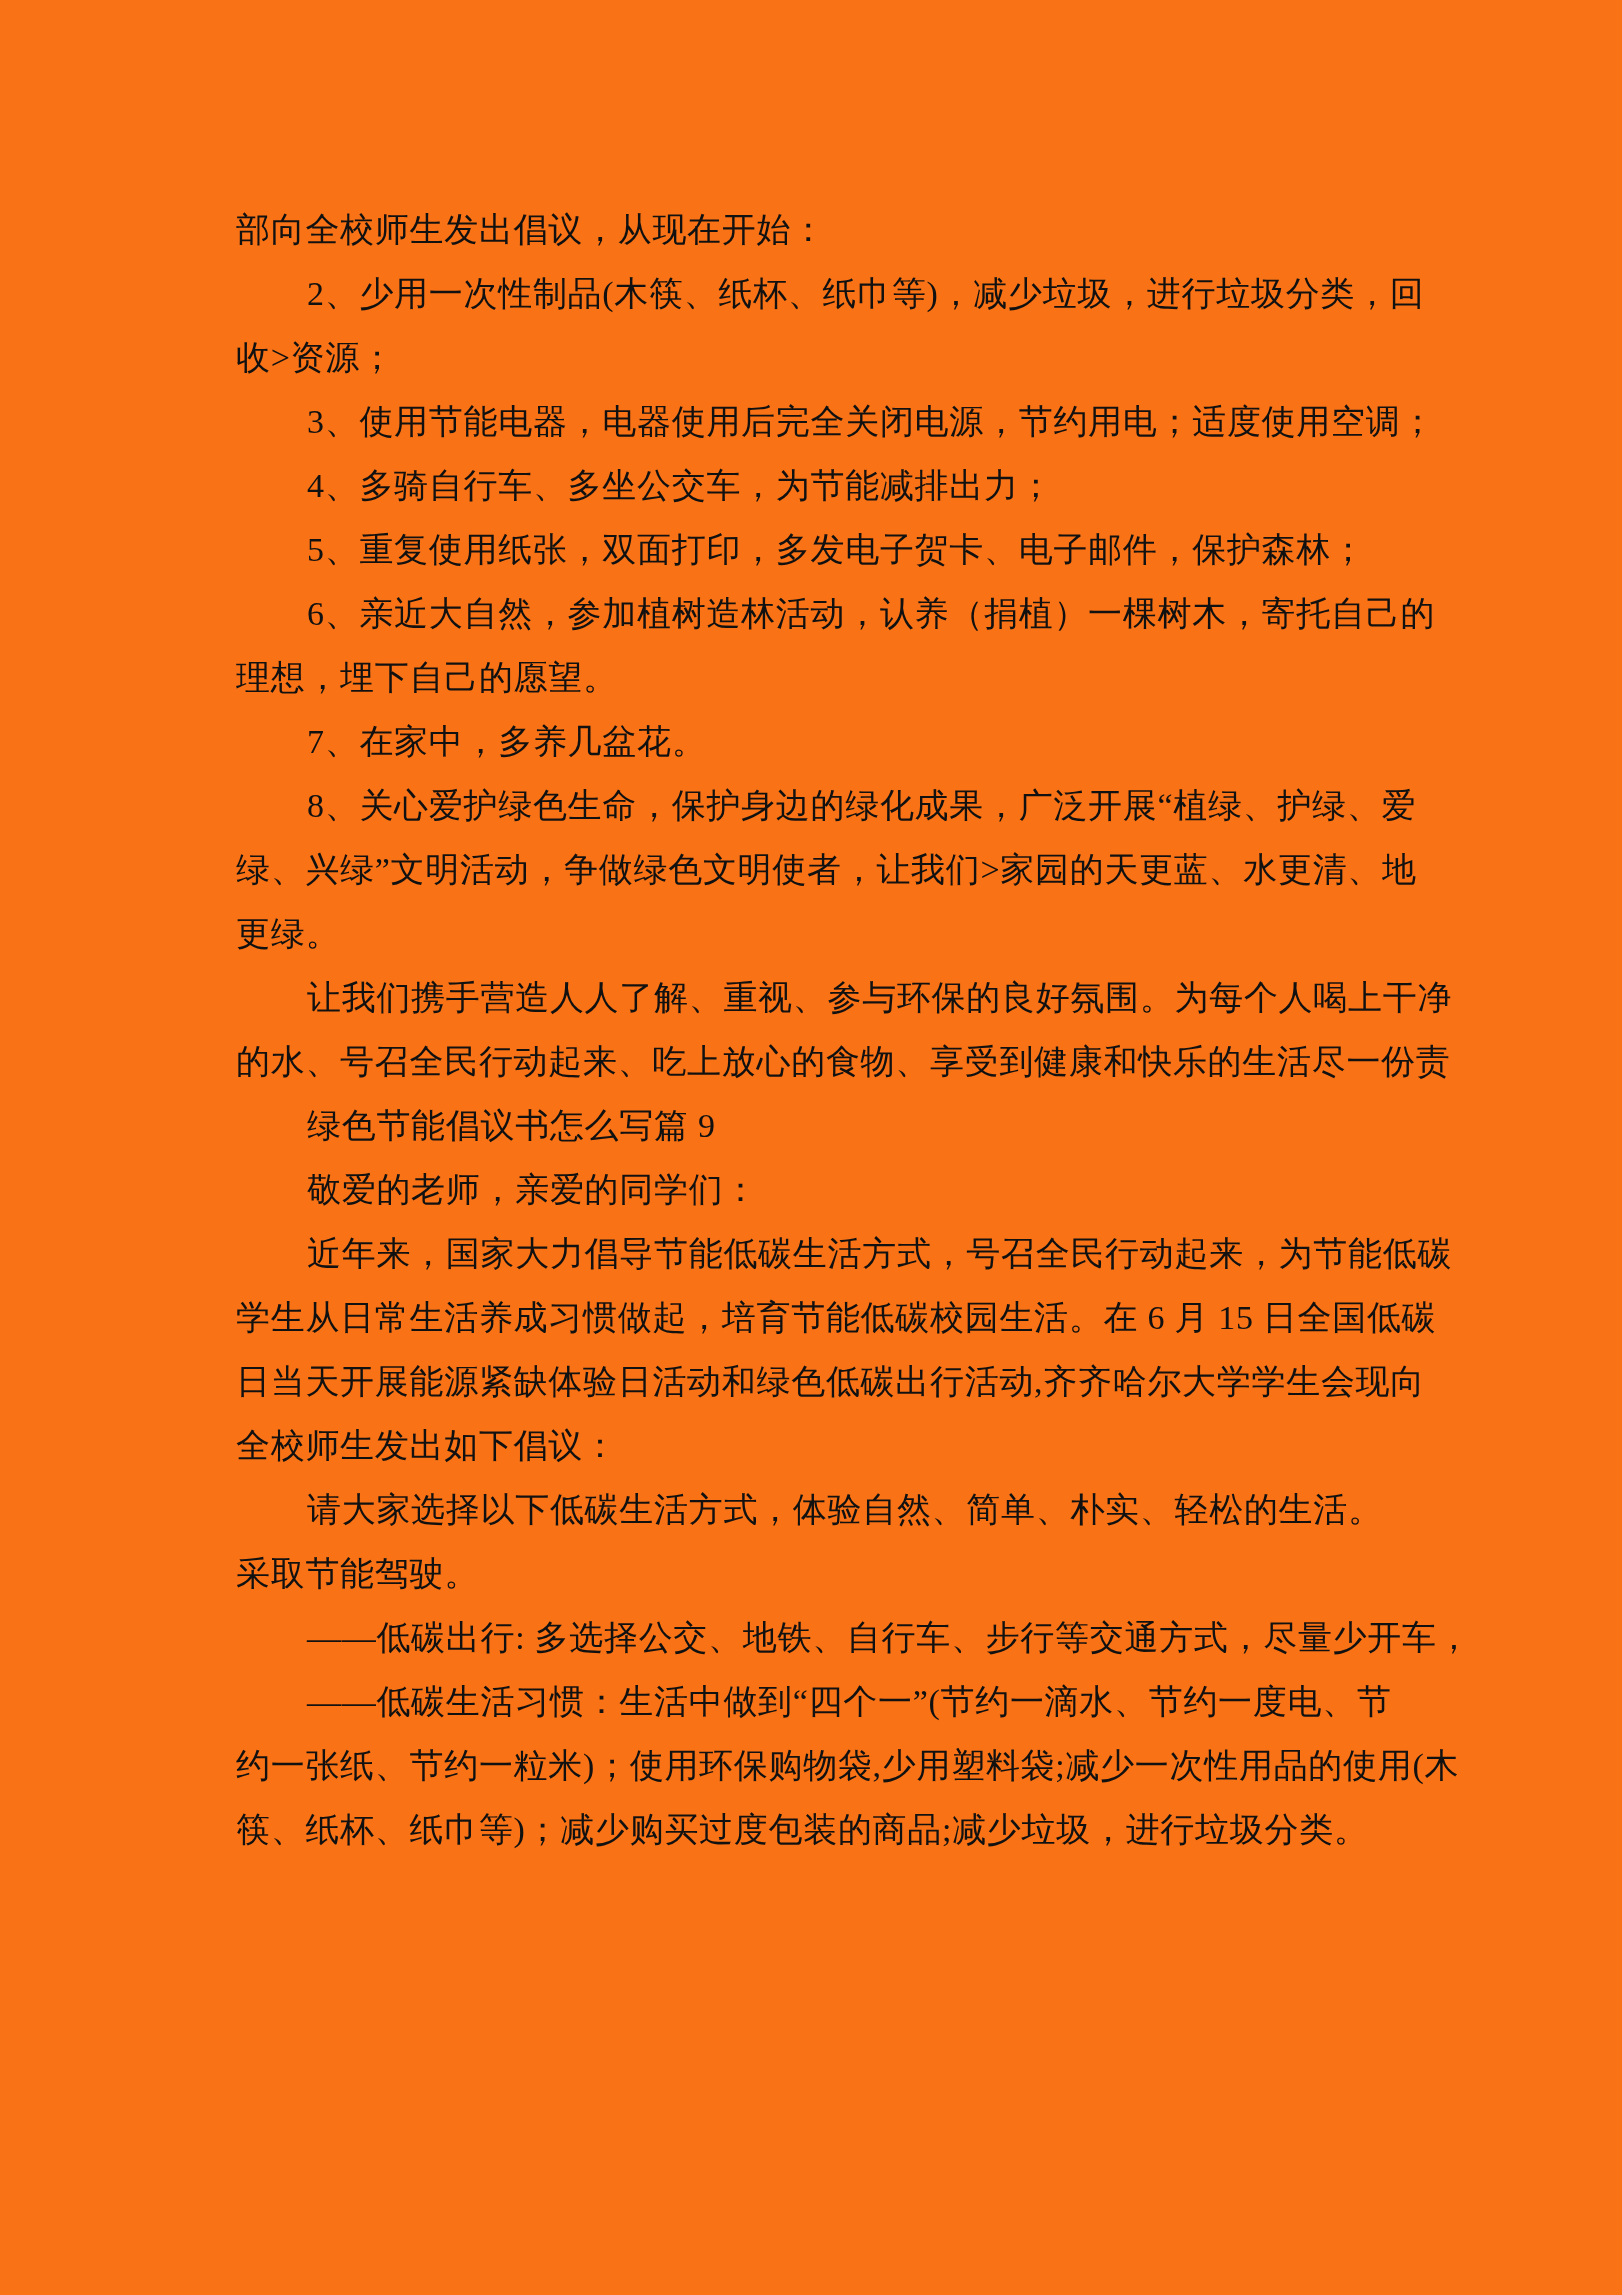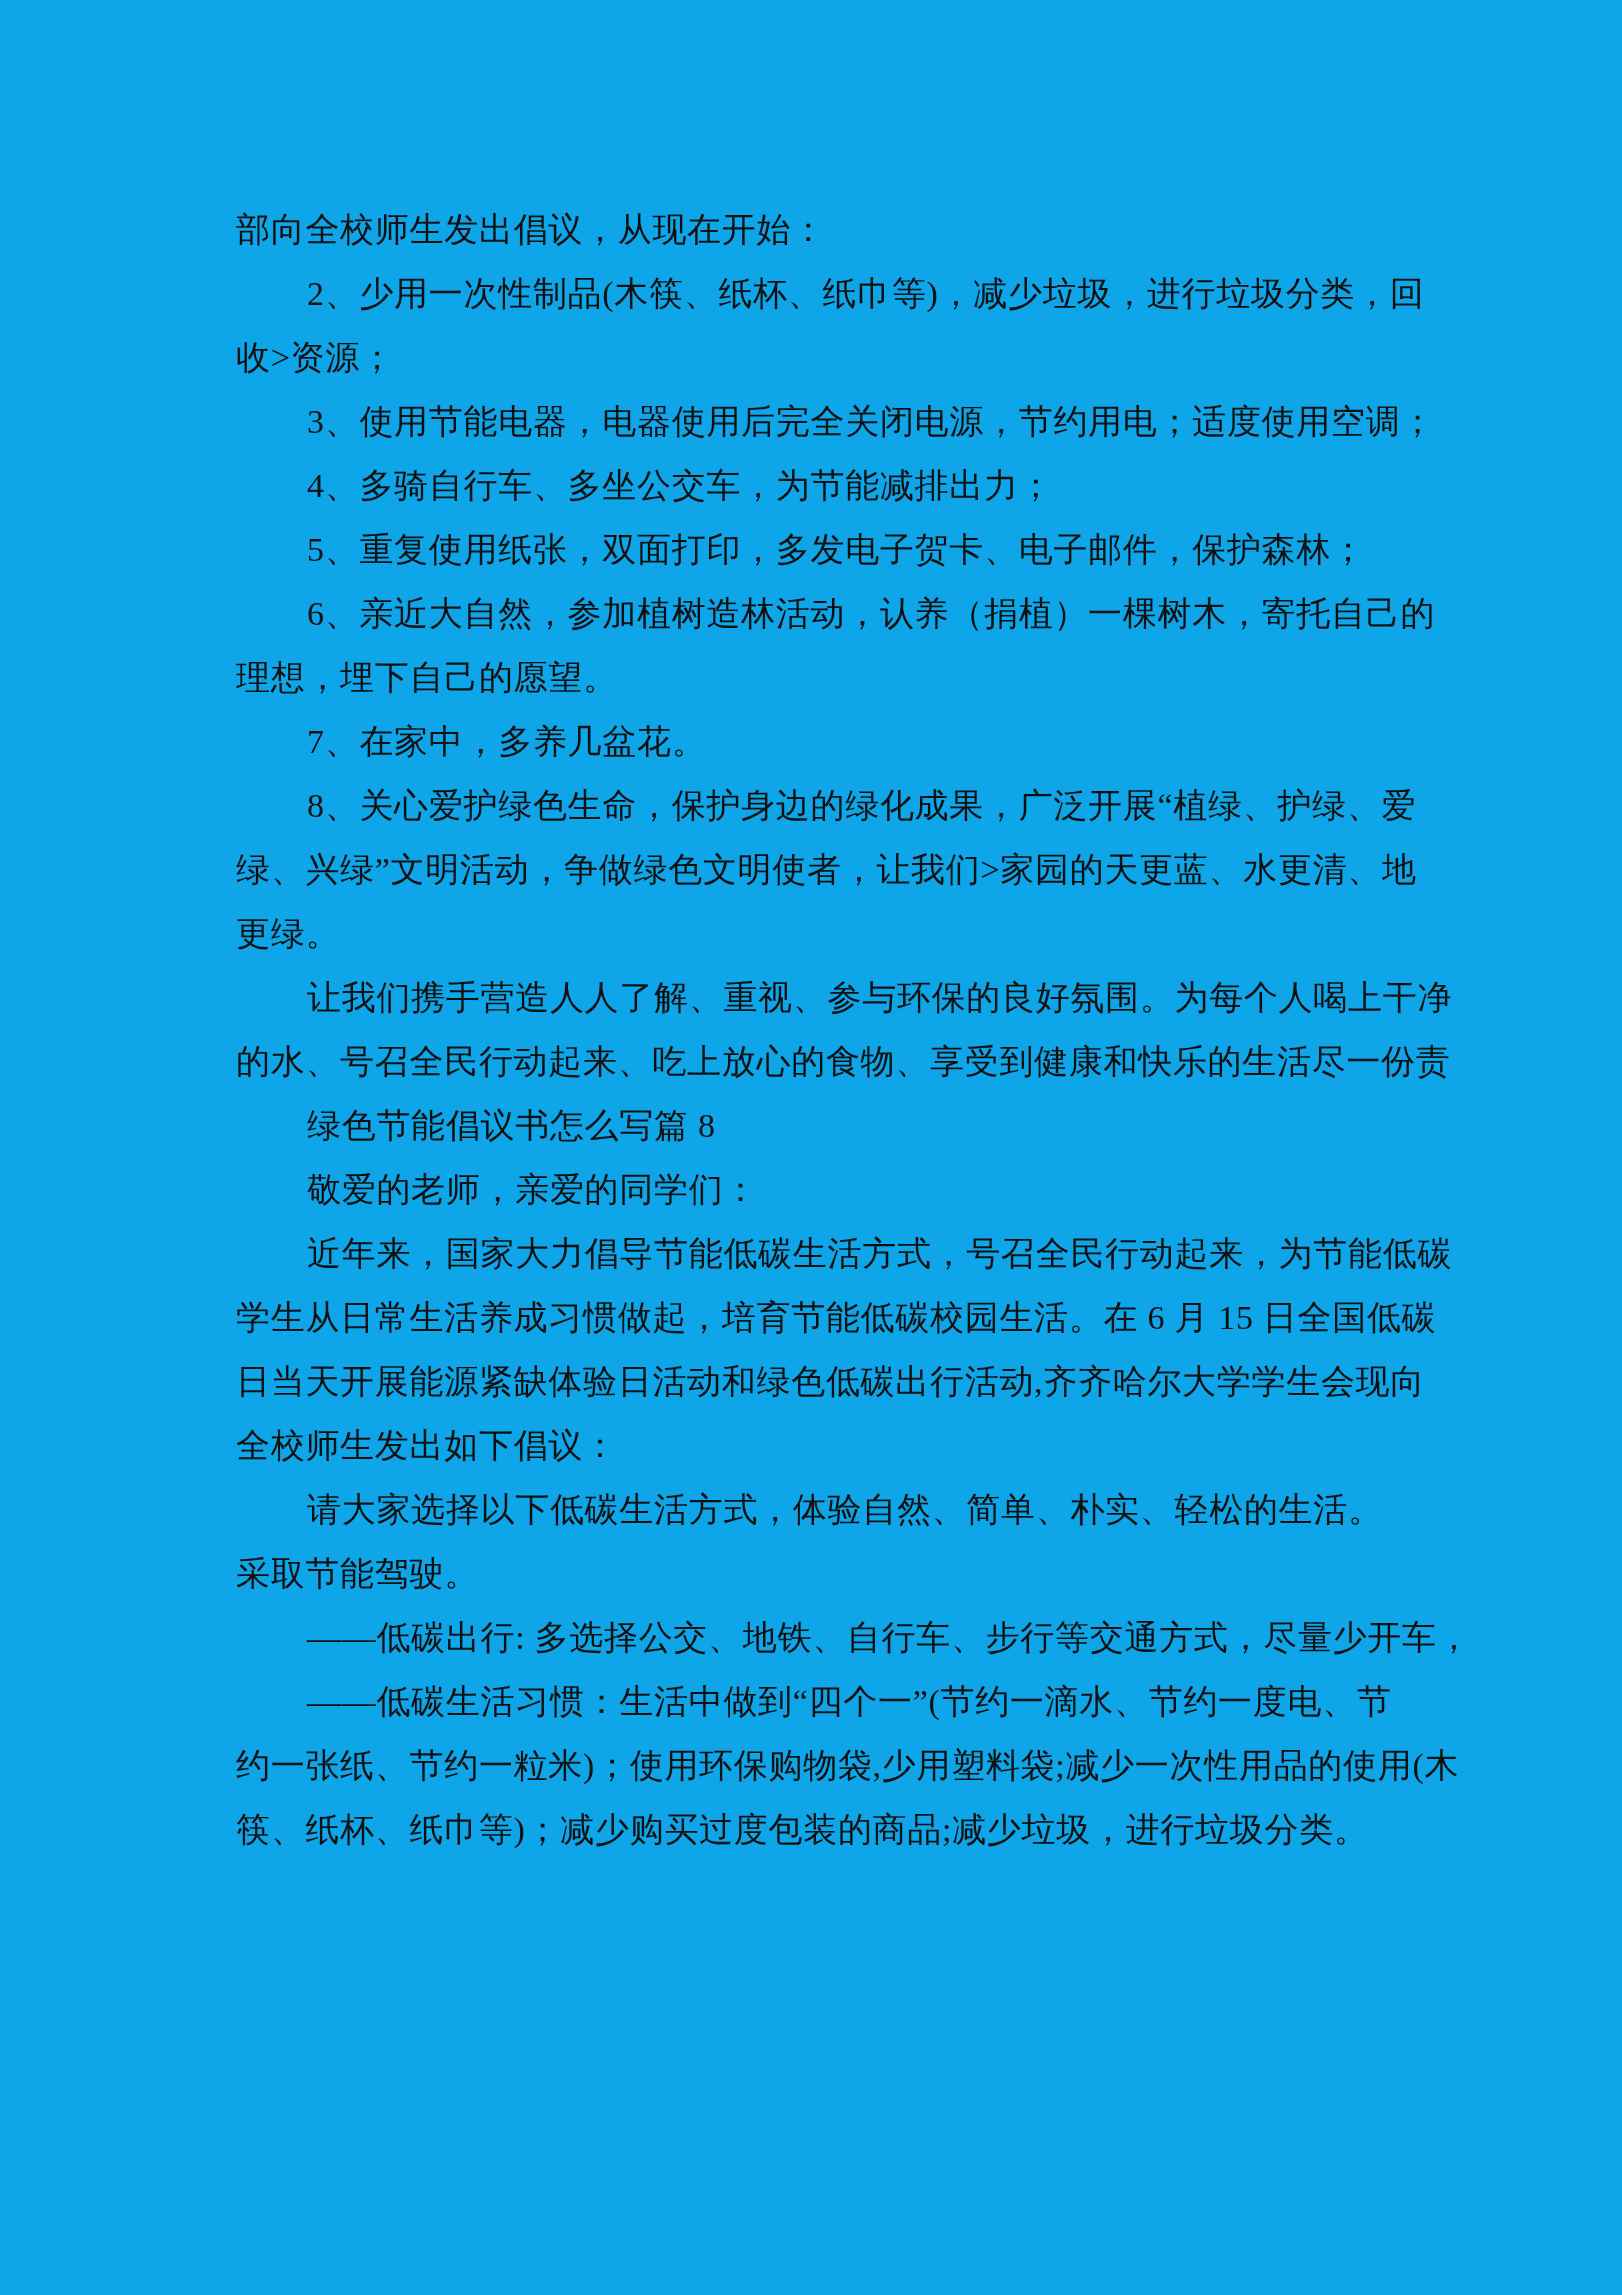--- a/index.html
+++ b/index.html
@@ -4,21 +4,21 @@
 <style>
   html, body {
     margin: 0;
     padding: 0;
     background: #e8e8e8;
   }
   .page {
     position: relative;
     width: 1623px;
     height: 2295px;
-    background: #0ea5e9;
+    background: #f97316;
     overflow: hidden;
     font-family: "Liberation Serif", "DejaVu Serif", serif;
   }
   .text-block {
     position: absolute;
     left: 236px;
     top: 198px;
     width: 1161px;
   }
   .line {
@@ -45,21 +45,21 @@
     <div class="line indent">4、多骑自行车、多坐公交车，为节能减排出力；</div>
     <div class="line indent">5、重复使用纸张，双面打印，多发电子贺卡、电子邮件，保护森林；</div>
     <div class="line indent">6、亲近大自然，参加植树造林活动，认养（捐植）一棵树木，寄托自己的</div>
     <div class="line">理想，埋下自己的愿望。</div>
     <div class="line indent">7、在家中，多养几盆花。</div>
     <div class="line indent">8、关心爱护绿色生命，保护身边的绿化成果，广泛开展“植绿、护绿、爱</div>
     <div class="line">绿、兴绿”文明活动，争做绿色文明使者，让我们&gt;家园的天更蓝、水更清、地</div>
     <div class="line">更绿。</div>
     <div class="line indent">让我们携手营造人人了解、重视、参与环保的良好氛围。为每个人喝上干净</div>
     <div class="line">的水、号召全民行动起来、吃上放心的食物、享受到健康和快乐的生活尽一份责</div>
-    <div class="line indent">绿色节能倡议书怎么写篇 8</div>
+    <div class="line indent">绿色节能倡议书怎么写篇 9</div>
     <div class="line indent">敬爱的老师，亲爱的同学们：</div>
     <div class="line indent">近年来，国家大力倡导节能低碳生活方式，号召全民行动起来，为节能低碳</div>
     <div class="line">学生从日常生活养成习惯做起，培育节能低碳校园生活。在 6 月 15 日全国低碳</div>
     <div class="line">日当天开展能源紧缺体验日活动和绿色低碳出行活动,齐齐哈尔大学学生会现向</div>
     <div class="line">全校师生发出如下倡议：</div>
     <div class="line indent">请大家选择以下低碳生活方式，体验自然、简单、朴实、轻松的生活。</div>
     <div class="line">采取节能驾驶。</div>
     <div class="line indent">——低碳出行: 多选择公交、地铁、自行车、步行等交通方式，尽量少开车，</div>
     <div class="line indent">——低碳生活习惯：生活中做到“四个一”(节约一滴水、节约一度电、节</div>
     <div class="line">约一张纸、节约一粒米)；使用环保购物袋,少用塑料袋;减少一次性用品的使用(木</div>

